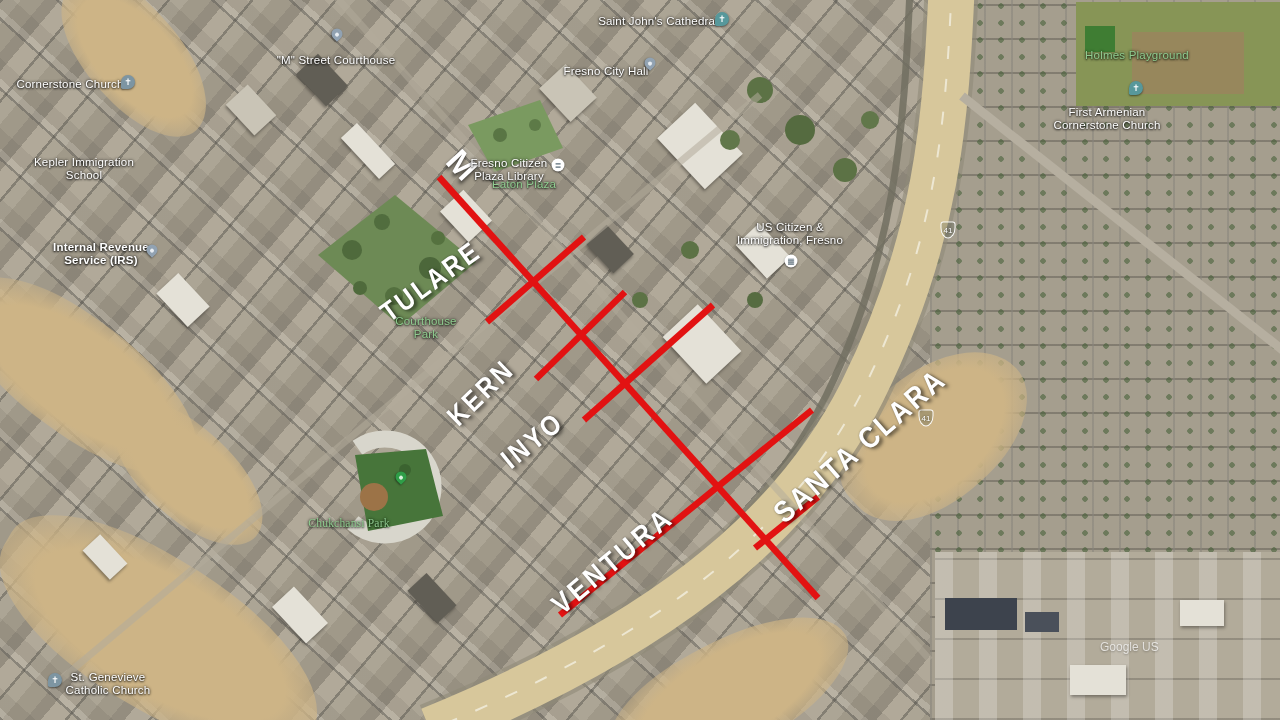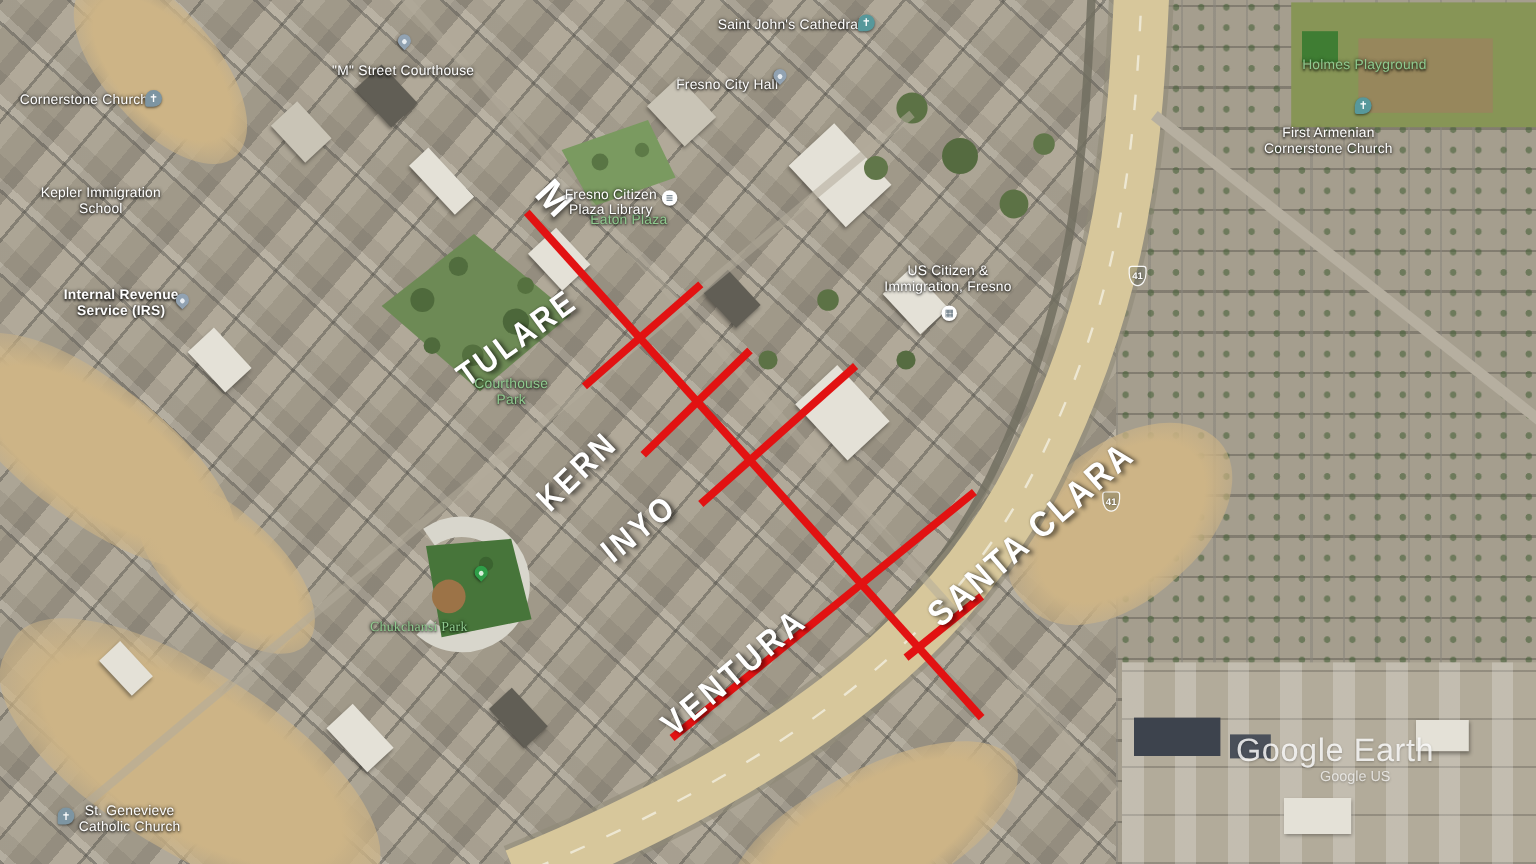--- a/index.html
+++ b/index.html
@@ -57,21 +57,21 @@
                font-size:8px;line-height:13px;text-align:center;box-shadow:0 1px 2px rgba(0,0,0,.5);}
 
   
   .street-label{position:absolute;z-index:6;color:#fff;font-weight:700;white-space:nowrap;
                 font-family:"Liberation Sans",sans-serif;
                 text-shadow:2px 3px 4px rgba(0,0,0,.55), 0 0 2px rgba(0,0,0,.35);}
 
   
   .shield{position:absolute;transform:translate(-50%,-50%);z-index:4;width:13px;height:15px;
           border:1.5px solid rgba(255,255,255,.95);border-radius:3px 3px 55% 55%/3px 3px 70% 70%;
-          background:rgba(60,70,60,.25);color:#fff;font-size:8px;font-weight:700;
+          background:rgba(60,70,60,.25);color:#fff;font-size:8px;font-weight:400;
           display:flex;align-items:center;justify-content:center;
           text-shadow:0 0 2px rgba(0,0,0,.6);}
 
   
   #watermark{position:absolute;left:1030px;top:610px;z-index:8;color:rgba(255,255,255,.82);
              font-size:27px;letter-spacing:.5px;text-shadow:0 1px 2px rgba(0,0,0,.25);}
   #watermark-sub{position:absolute;left:1100px;top:640px;z-index:8;color:rgba(255,255,255,.7);
              font-size:12px;text-shadow:0 1px 2px rgba(0,0,0,.3);}
 </style>
 </head>
@@ -243,16 +243,15 @@
   <span class="poi-icon" style="left:1136px;top:88px;">
       <span class="icon-church teal">✝</span>
     </span>
 
   <div class="poi green" style="left:1137px;top:11px;">
     <span>Holmes Playground</span></div>
 
   <span class="shield" style="left:948px;top:230px;">41</span>
   <span class="shield" style="left:926px;top:418px;">41</span>
 
-  <div id="watermark">Google Earth</div>
   <div id="watermark-sub">Google US</div>
 
 </div>
 
 </body></html>

